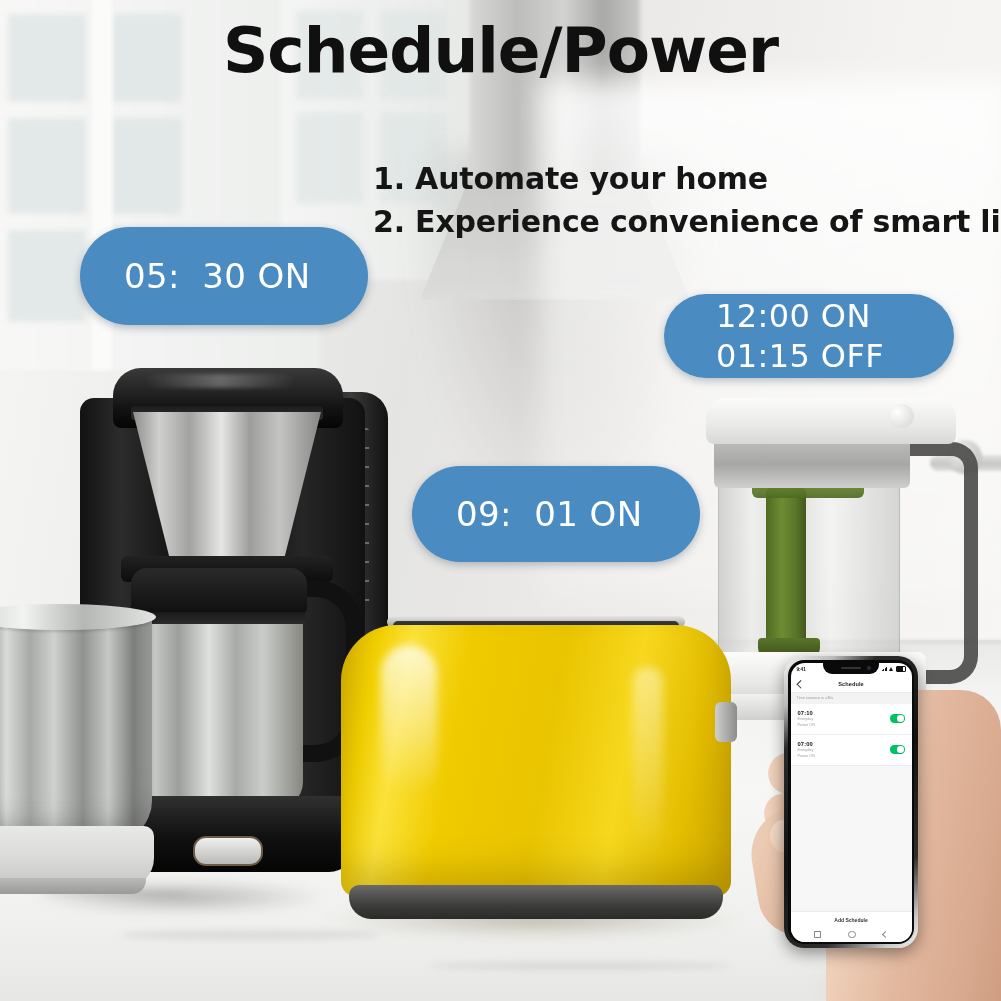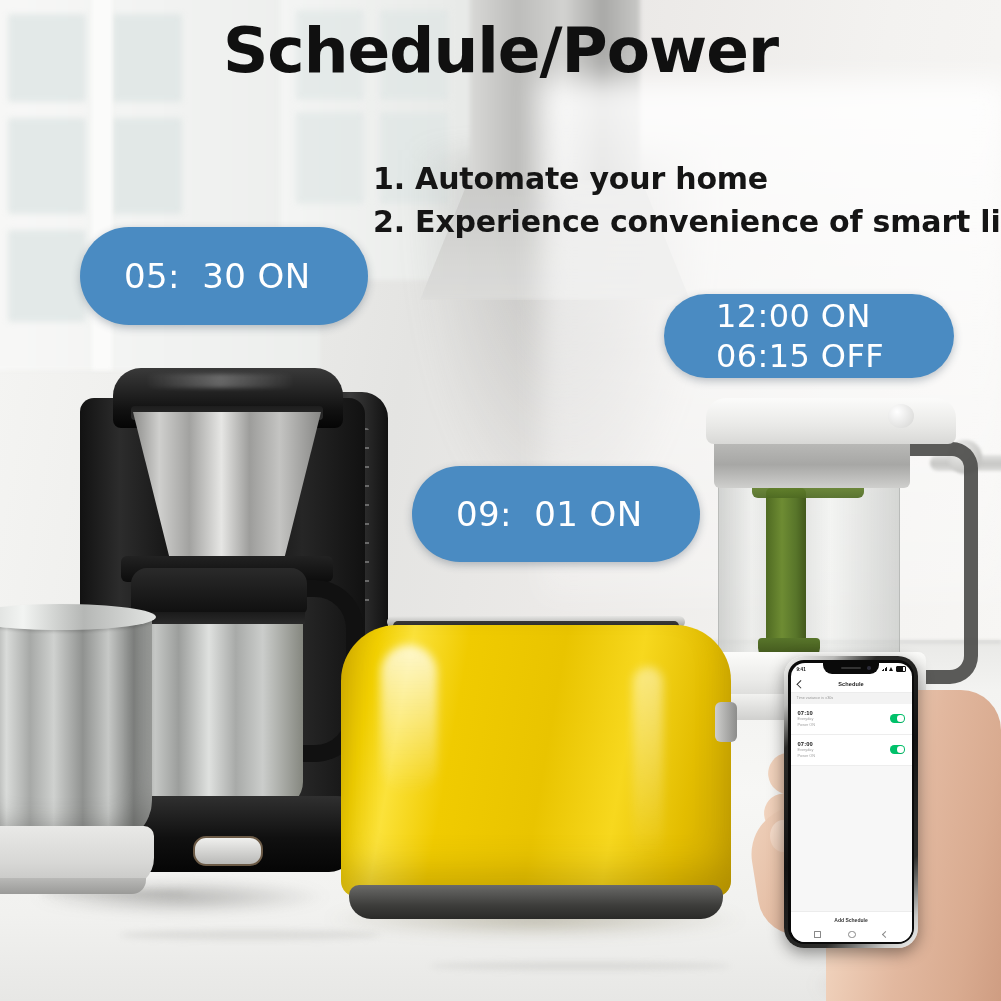--- a/index.html
+++ b/index.html
@@ -638,21 +638,21 @@
       </div>
     </div>
   </div>
 
   <div class="badge b1">
     <div class="badge-row">05:  30 ON</div>
   </div>
 
   <div class="badge b2">
     <div class="badge-row">12:00 ON</div>
-    <div class="badge-row">06:15 OFF</div>
+    <div class="badge-row">01:15 OFF</div>
   </div>
 
   <div class="badge b3">
     <div class="badge-row">09:  01 ON</div>
   </div>
 
   <div class="title">Schedule/Power</div>
   <div class="subtitles">
     <div class="sub-line l1">1. Automate your home</div>
     <div class="sub-line l2">2. Experience convenience of smart life</div>

